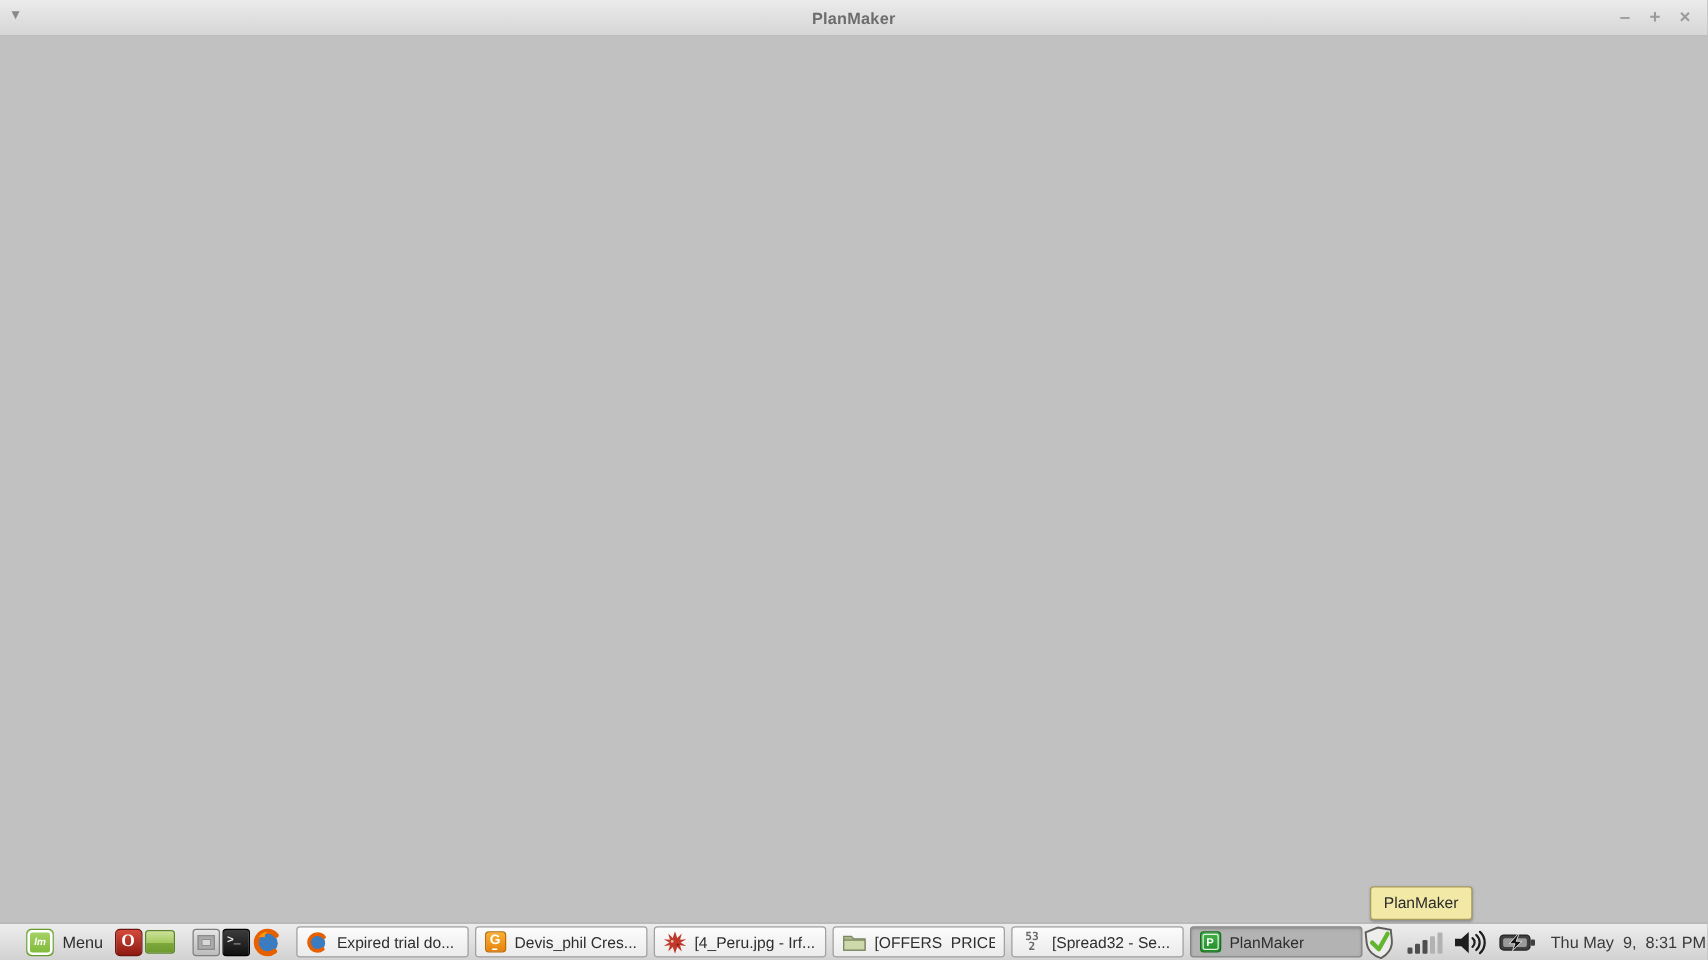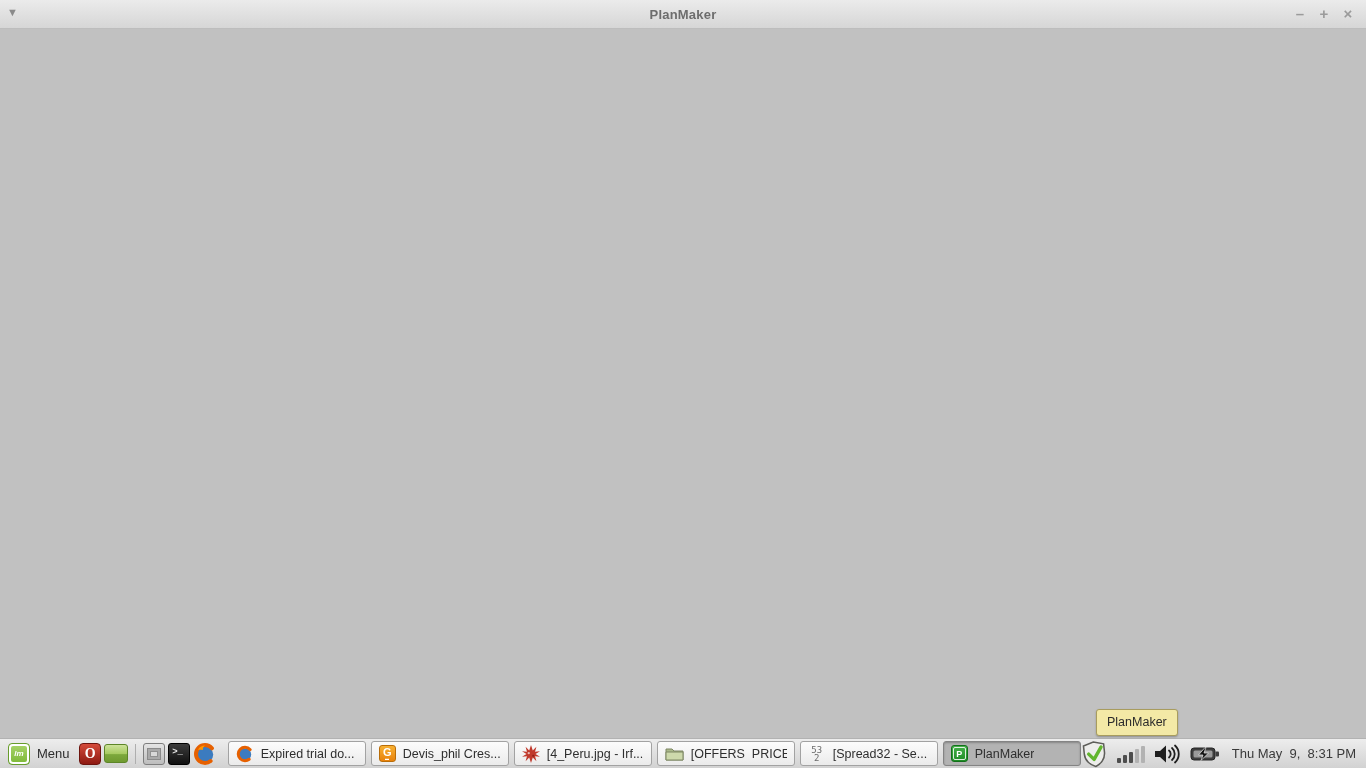--- a/index.html
+++ b/index.html
@@ -18,21 +18,21 @@
   .content{flex:1;background:#c1c1c1;}
 
   
   .tooltip{position:absolute;left:1096px;top:709px;height:25px;line-height:25px;
     padding:0 10px;background:#f3e9a6;border:1px solid #a89c5e;border-radius:3px;
     font-size:12.5px;color:#2b2b2b;box-shadow:0 1px 2px rgba(0,0,0,.25);z-index:20;}
 
   
   .taskbar{position:absolute;left:0;right:0;bottom:0;height:30px;
     background:linear-gradient(#ededed,#d2d2d2);border-top:1px solid #b2b2b2;
-    display:flex;align-items:center;box-sizing:border-box;padding:0 4px;}
+    display:flex;align-items:center;box-sizing:border-box;padding:0 17px;}
   .menu-btn{display:flex;align-items:center;gap:7px;height:28px;padding:0 8px 0 4px;
     background:none;border:none;font-family:inherit;font-size:13px;color:#2e2e2e;cursor:default;}
   .launcher{width:28px;height:28px;display:flex;align-items:center;justify-content:center;
     background:none;border:none;padding:0;margin:0 1px;cursor:default;}
   .tb-sep{width:1px;height:20px;background:#aeaeae;margin:0 6px;}
 
   
   .mint-icon{width:22px;height:22px;border-radius:4px;background:linear-gradient(#a9d46a,#7cb836);
     border:1px solid #679c2c;box-sizing:border-box;display:flex;align-items:center;justify-content:center;}
   .mint-inner{width:16px;height:16px;border:2px solid #fff;border-radius:4px;
@@ -63,21 +63,21 @@
   .win-btn .lbl{white-space:pre;overflow:hidden;text-overflow:clip;}
   .win-btn.active{background:#b3b3b3;border-color:#848484;box-shadow:inset 0 1px 2px rgba(0,0,0,.25);}
 
   
   .mini{flex:0 0 auto;display:flex;align-items:center;justify-content:center;}
   .gdoc-icon{width:17px;height:17px;border-radius:3px;background:linear-gradient(#f8b133,#e8820c);
     border:1px solid #b96d08;box-sizing:border-box;color:#fff;font-size:11px;font-weight:bold;
     display:flex;flex-direction:column;align-items:center;justify-content:center;line-height:10px;}
   .gdoc-sub{font-size:4px;line-height:4px;letter-spacing:.5px;}
   .spread-icon{width:18px;height:18px;display:flex;flex-direction:column;align-items:center;
-    justify-content:center;color:#6a6a6a;font-size:9px;font-weight:normal;line-height:8px;
+    justify-content:center;color:#6a6a6a;font-size:9px;font-weight:bold;line-height:8px;
     font-family:"DejaVu Sans Mono",monospace;}
   .pm-icon{width:17px;height:17px;border-radius:3px;background:linear-gradient(#45b24a,#1f8c27);
     border:1px solid #13701b;box-sizing:border-box;display:flex;align-items:center;justify-content:center;}
   .pm-inner{width:11px;height:11px;border:1px solid rgba(255,255,255,.85);border-radius:2px;
     color:#fff;font-size:9px;font-weight:bold;display:flex;align-items:center;justify-content:center;}
 
   
   .tray{margin-left:auto;display:flex;align-items:center;gap:9px;padding-right:6px;}
   .signal{display:flex;align-items:flex-end;gap:2px;height:18px;}
   .signal .bar{width:4px;border-radius:1px;}

